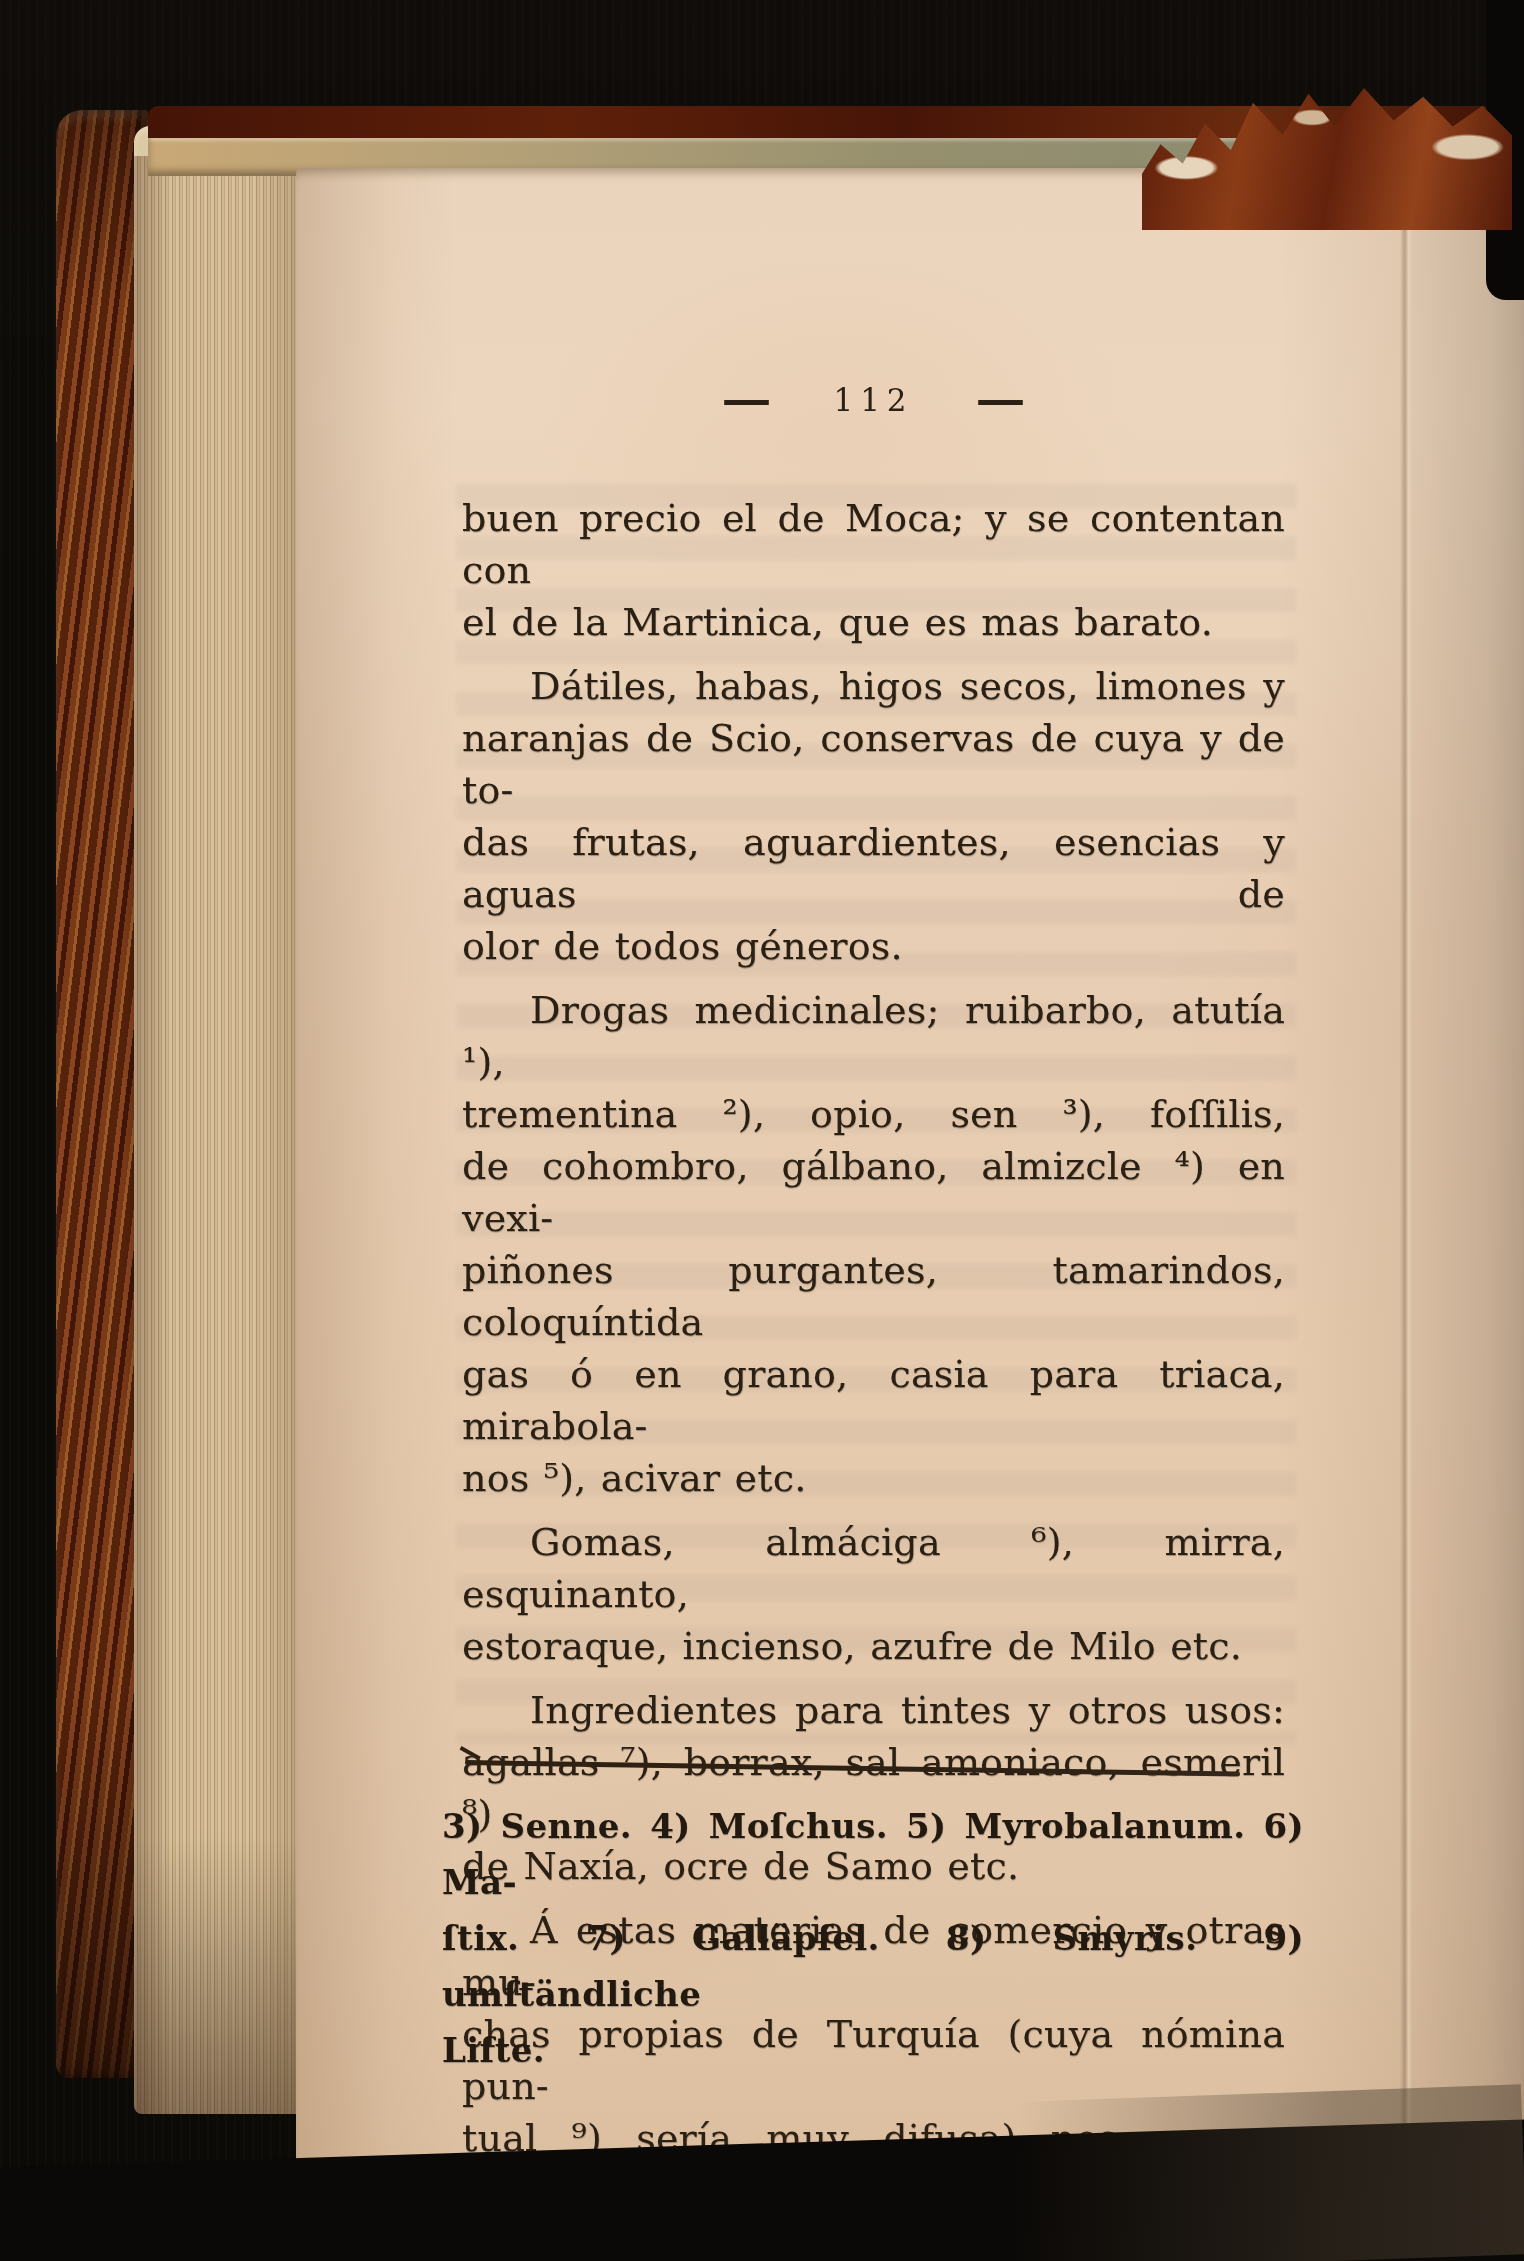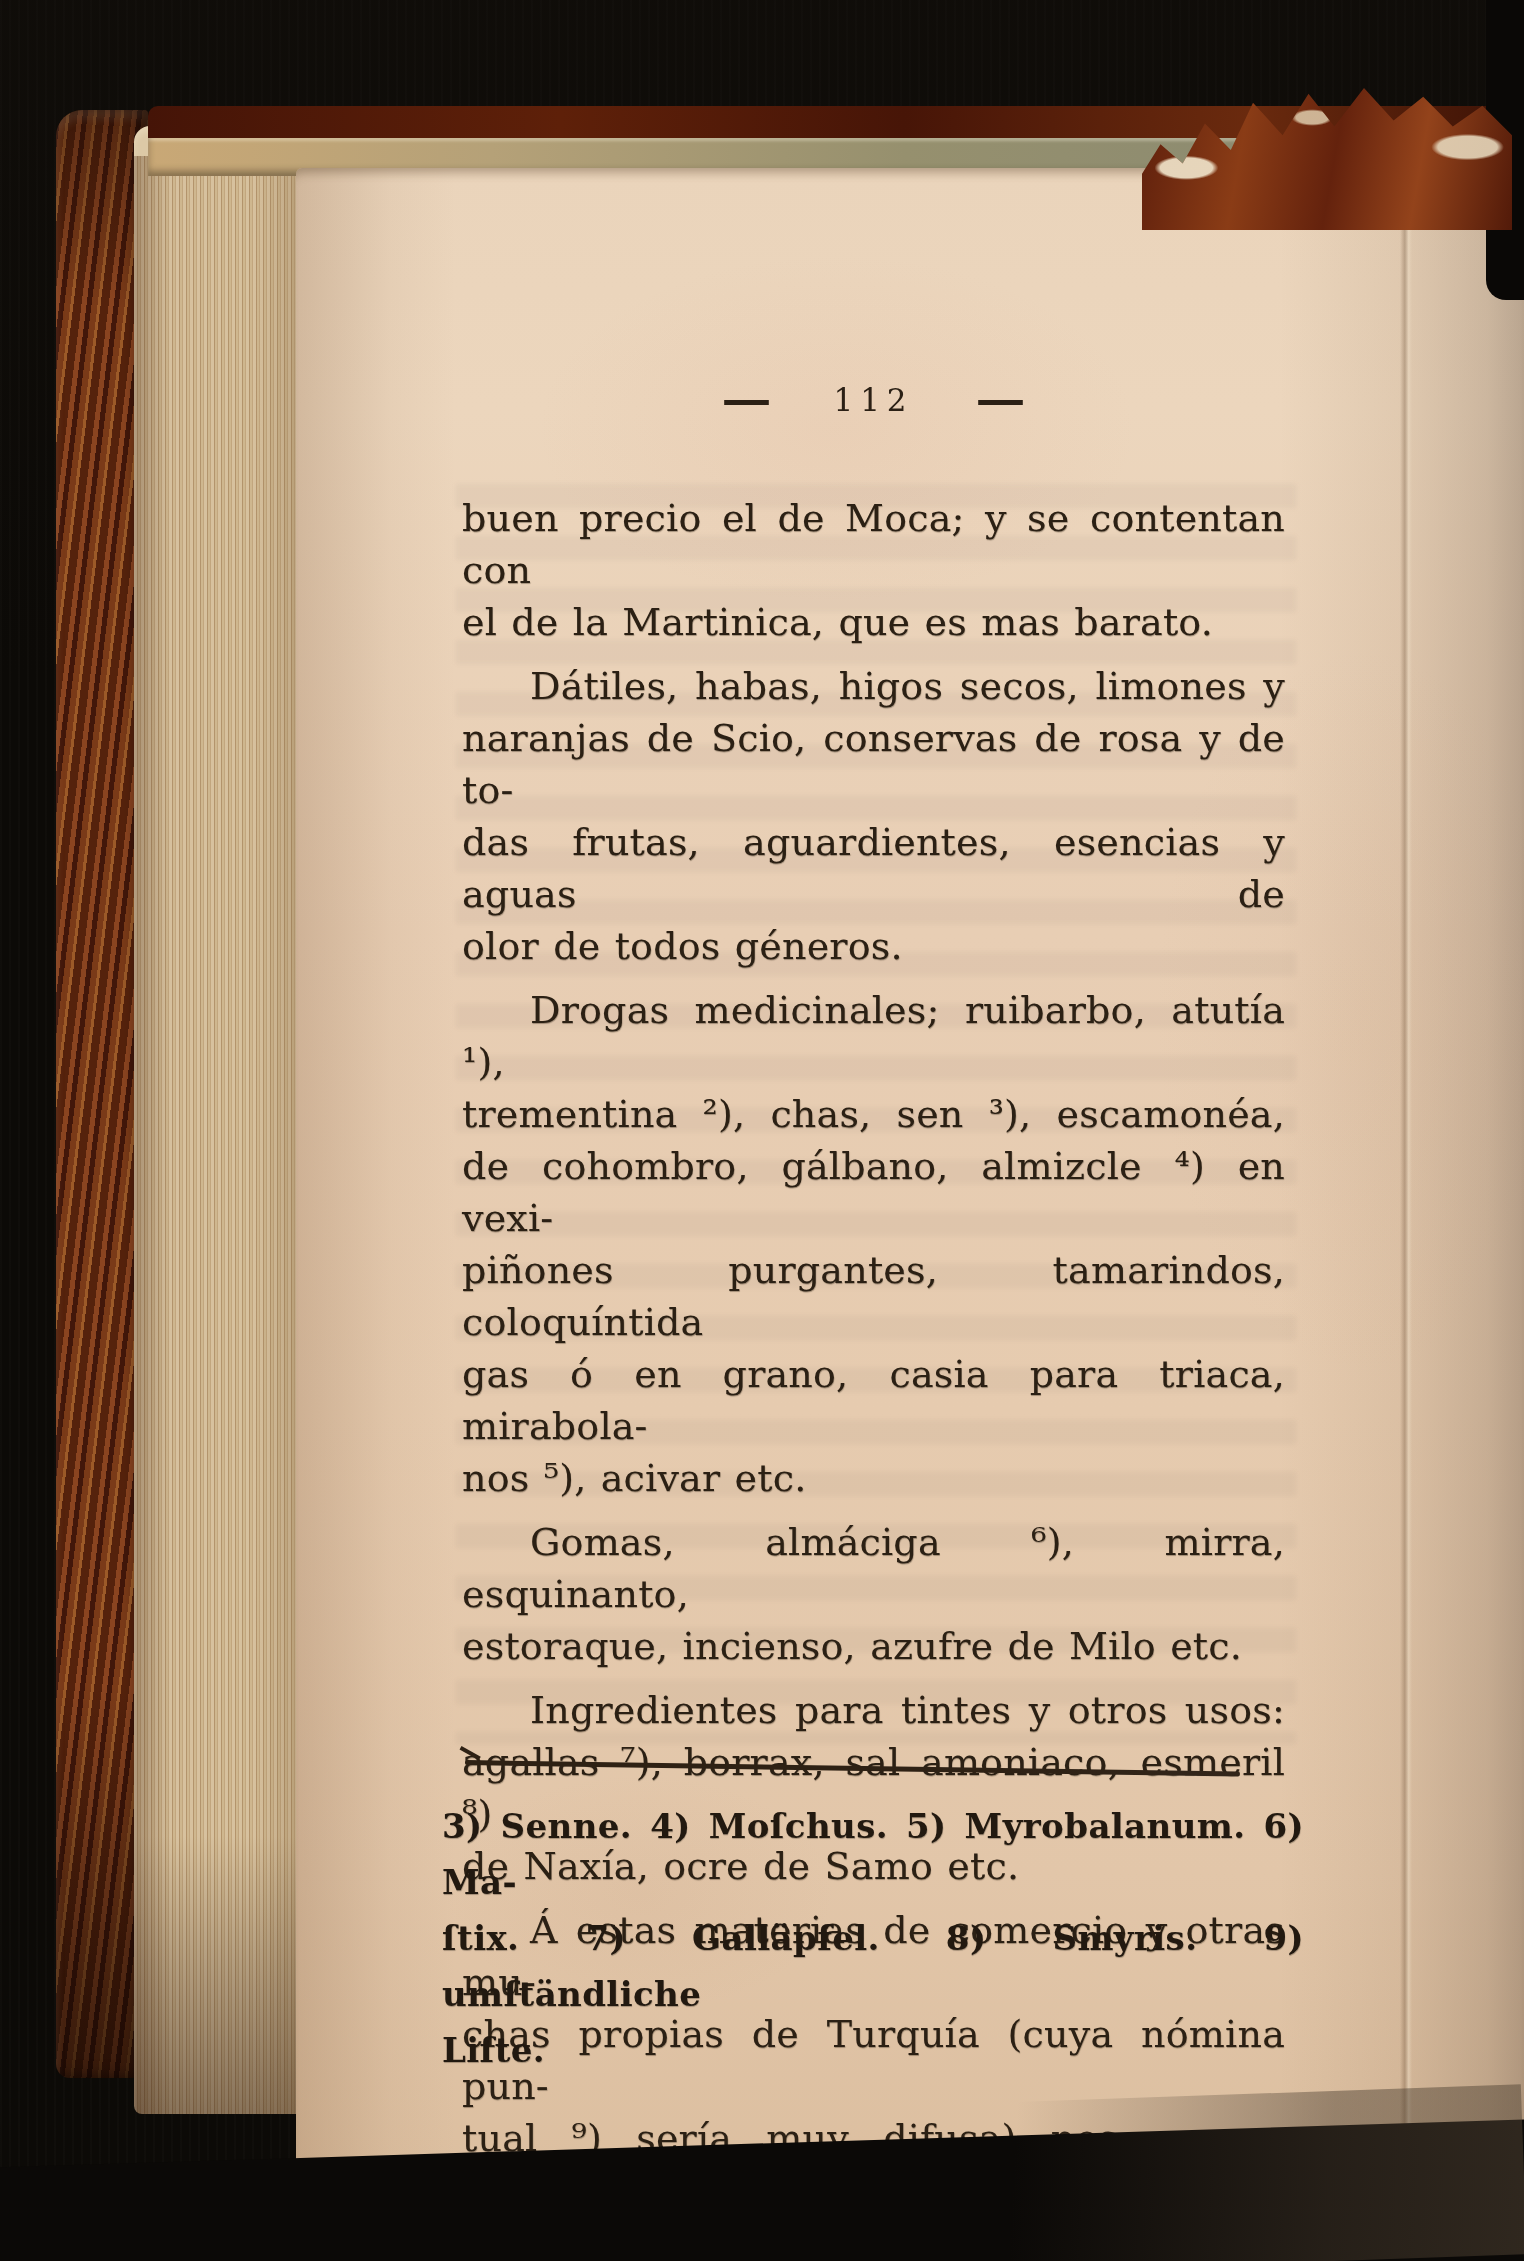--- a/index.html
+++ b/index.html
@@ -140,27 +140,27 @@
       <span class="dash">—</span>
     </header>
 
     <div class="bodytext">
       <p class="para">
         <span class="line">buen precio el de Moca; y se contentan con</span>
         <span class="line last">el de la Martinica, que es mas barato.</span>
       </p>
       <p class="para">
         <span class="line indent">Dátiles, habas, higos secos, limones y</span>
-        <span class="line">naranjas de Scio, conservas de rosa y de to-</span>
+        <span class="line">naranjas de Scio, conservas de cuya y de to-</span>
         <span class="line">das frutas, aguardientes, esencias y aguas de</span>
         <span class="line last">olor de todos géneros.</span>
       </p>
       <p class="para">
         <span class="line indent">Drogas medicinales; ruibarbo, atutía ¹),</span>
-        <span class="line">trementina ²), chas, sen ³), escamonéa,</span>
+        <span class="line">trementina ²), opio, sen ³), foſſilis,</span>
         <span class="line">de cohombro, gálbano, almizcle ⁴) en vexi-</span>
         <span class="line">piñones purgantes, tamarindos, coloquíntida</span>
         <span class="line">gas ó en grano, casia para triaca, mirabola-</span>
         <span class="line last">nos ⁵), acivar etc.</span>
       </p>
       <p class="para">
         <span class="line indent">Gomas, almáciga ⁶), mirra, esquinanto,</span>
         <span class="line last">estoraque, incienso, azufre de Milo etc.</span>
       </p>
       <p class="para">

